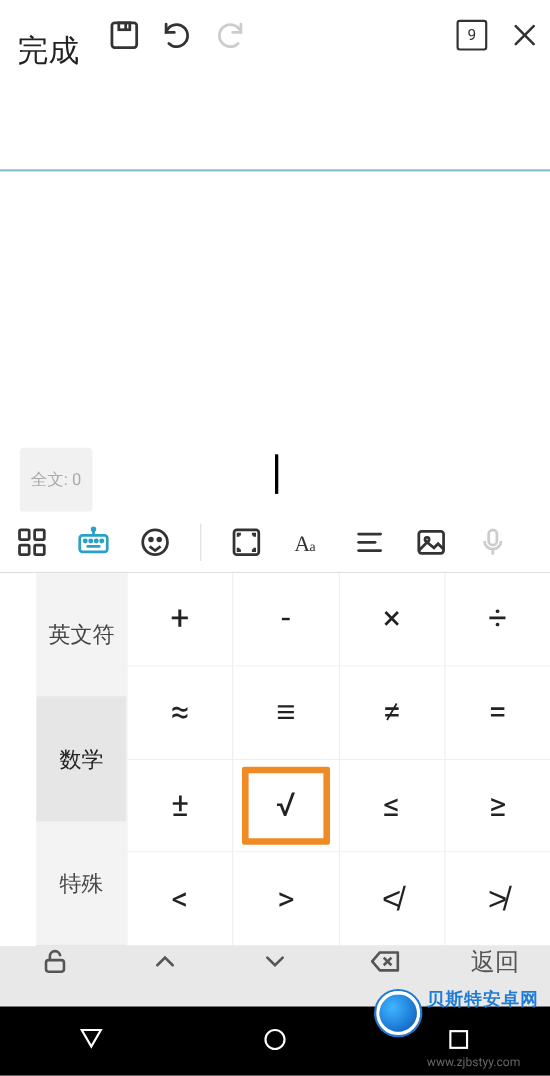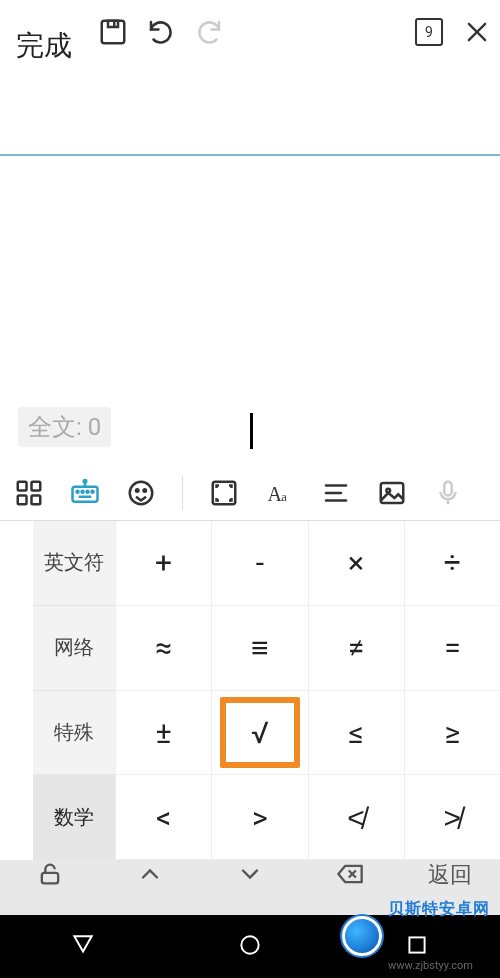--- a/index.html
+++ b/index.html
@@ -14,21 +14,21 @@
   .close-x svg { width: 28px; height: 28px; }
 
   
   .title-area { position: absolute; top: 64px; left: 0; right: 0; height: 90px; background: #fff; }
   .title-underline { position: absolute; top: 154px; left: 0; right: 0; height: 2px; background: #7fb9c9; }
 
   
   .editor-body { position: absolute; top: 156px; left: 0; right: 0; bottom: 0; background: #fff; }
 
   
-  .wc-chip { position: absolute; top: 407px; left: 18px; background: #f1f1f1; color: #aaa; font-size: 24px; padding: 4px 10px; border-radius: 4px; }
+  .wc-chip { position: absolute; top: 407px; left: 18px; background: #f1f1f1; color: #aaa; font-size: 15px; padding: 20px 10px; border-radius: 4px; }
 
   
   .caret { position: absolute; top: 413px; left: 250px; width: 3px; height: 36px; background: #000; }
 
   
   .mid-row { position: absolute; top: 465px; left: 0; right: 0; height: 55px; display: flex; align-items: center; justify-content: flex-start; padding: 0 10px; gap: 18px; background: #fff; }
   .mid-row .mid-icon { width: 38px; height: 38px; display: flex; align-items: center; justify-content: center; }
   .mid-row svg { width: 30px; height: 30px; }
   .mid-sep { width: 1px; height: 34px; background: #ddd; margin: 0 4px; }
 
@@ -48,21 +48,21 @@
   
   .ime-bottom { position: absolute; top: 860px; left: 0; right: 0; height: 55px; background: #e8e8e8; display: flex; align-items: flex-start; justify-content: space-around; font-family: Liberation Mono, monospace; }
   .ime-bottom .ime-btn { flex: 1; display: flex; align-items: center; justify-content: center; font-size: 22px; color: #555; }
   .ime-bottom svg { width: 28px; height: 28px; }
 
   
   .navbar { position: absolute; top: 915px; left: 0; right: 0; height: 63px; background: #000; display: flex; align-items: center; justify-content: space-around; }
   .navbar svg { width: 26px; height: 26px; }
 
   
-  .watermark { position: absolute; right: 6px; bottom: 4px; display: flex; align-items: center; gap: 6px; padding: 2px 4px; }
+  .watermark { position: absolute; right: 6px; bottom: 4px; display: flex; gap: 6px; padding: 2px 4px; }
   .wm-logo { width: 40px; height: 40px; border-radius: 50%; background: radial-gradient(circle at 35% 35%, #3fb6ff 0%, #1e7cd6 60%, #0b4fa0 100%); border: 3px solid #fff; box-shadow: 0 0 0 2px #1e7cd6; }
   .wm-text { display: flex; flex-direction: column; line-height: 1.05; }
   .wm-top { font-size: 16px; font-weight: 700; color: #1e7cd6; letter-spacing: 1px; }
   .wm-sub { font-size: 11px; color: #666; margin-top: 43px; }
 </style>
 </head>
 <body>
 
 <div class="top-bar">
   <div class="done-btn">完成</div>
@@ -176,23 +176,22 @@
         <rect x="9" y="3" width="6" height="11" rx="3"></rect>
         <path d="M6 11a6 6 0 0 0 12 0"></path>
         <line x1="12" y1="17" x2="12" y2="21"></line>
       </svg>
   </div>
 </div>
 
 <div class="kbd">
   <div class="cat-col">
     <div class="cat-item">英文符</div>
-    <div class="cat-item">网络</div>
+    <div class="cat-item active">数学</div>
     <div class="cat-item">特殊</div>
-    <div class="cat-item active">数学</div>
   </div>
 
   <div class="sym-grid">
     <div class="sym-cell">+</div>
     <div class="sym-cell">-</div>
     <div class="sym-cell">×</div>
     <div class="sym-cell">÷</div>
 
     <div class="sym-cell">≈</div>
     <div class="sym-cell">≡</div>

